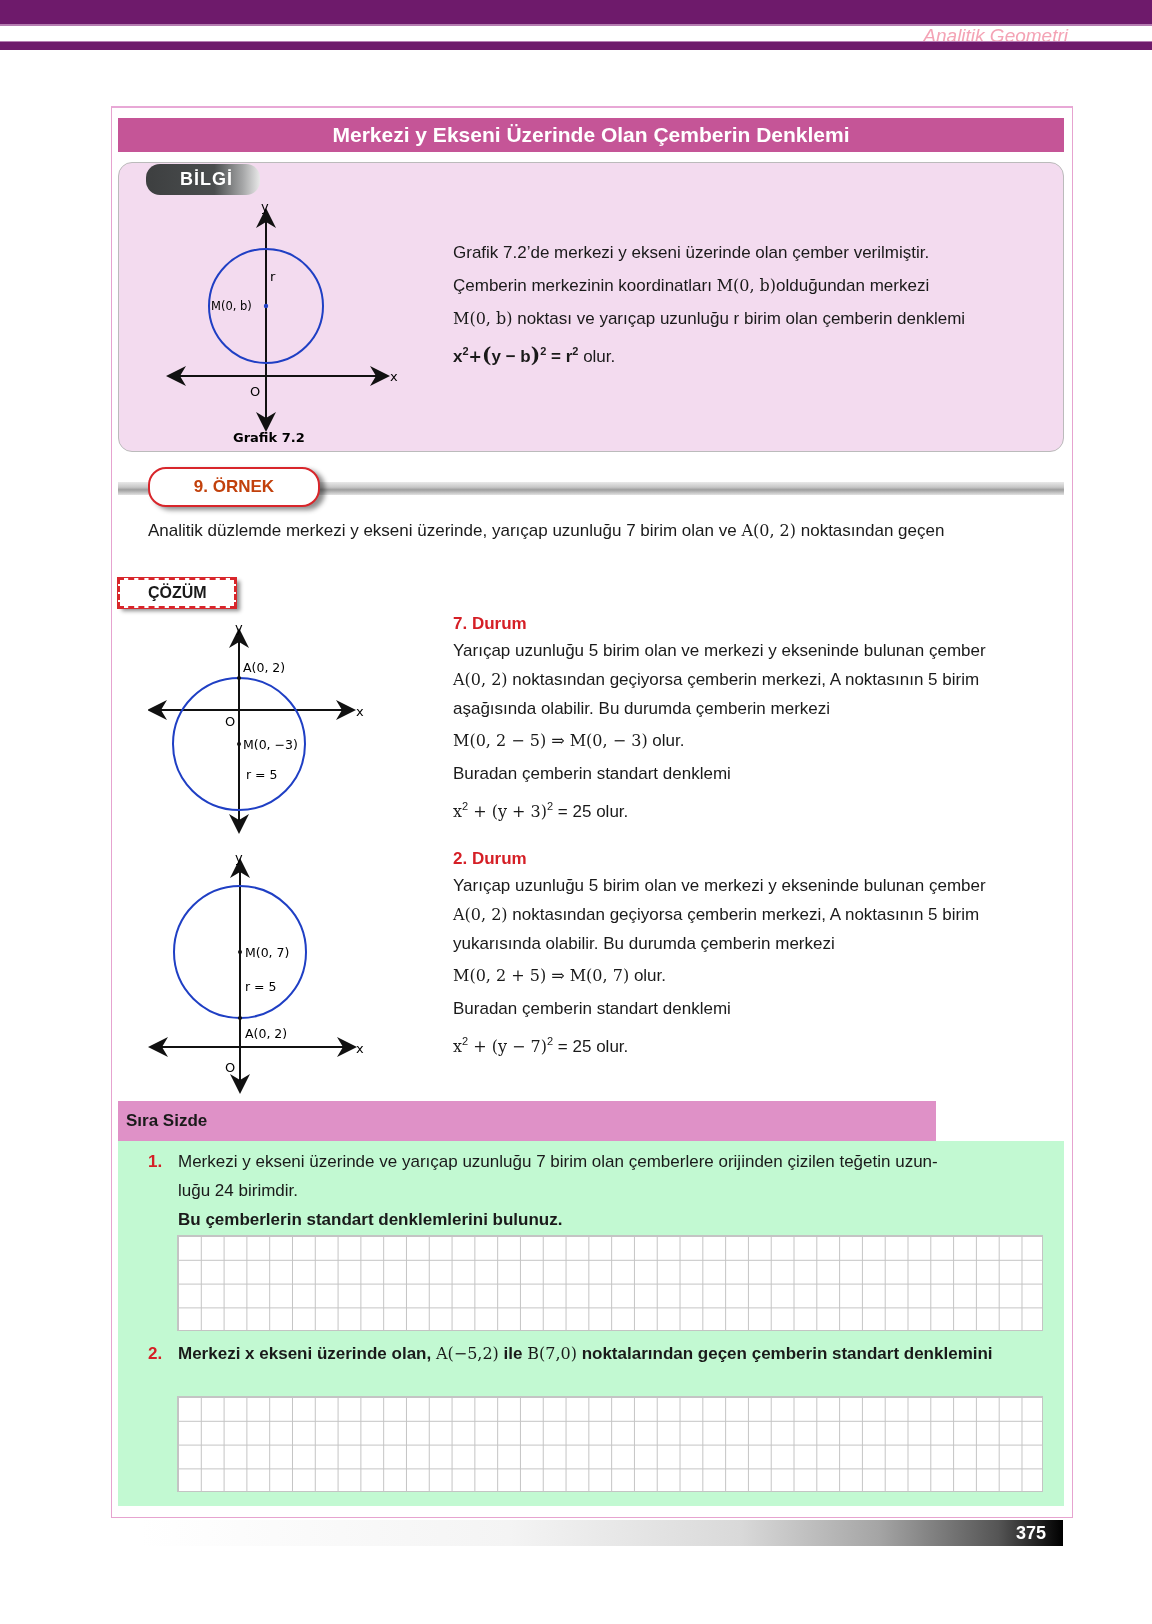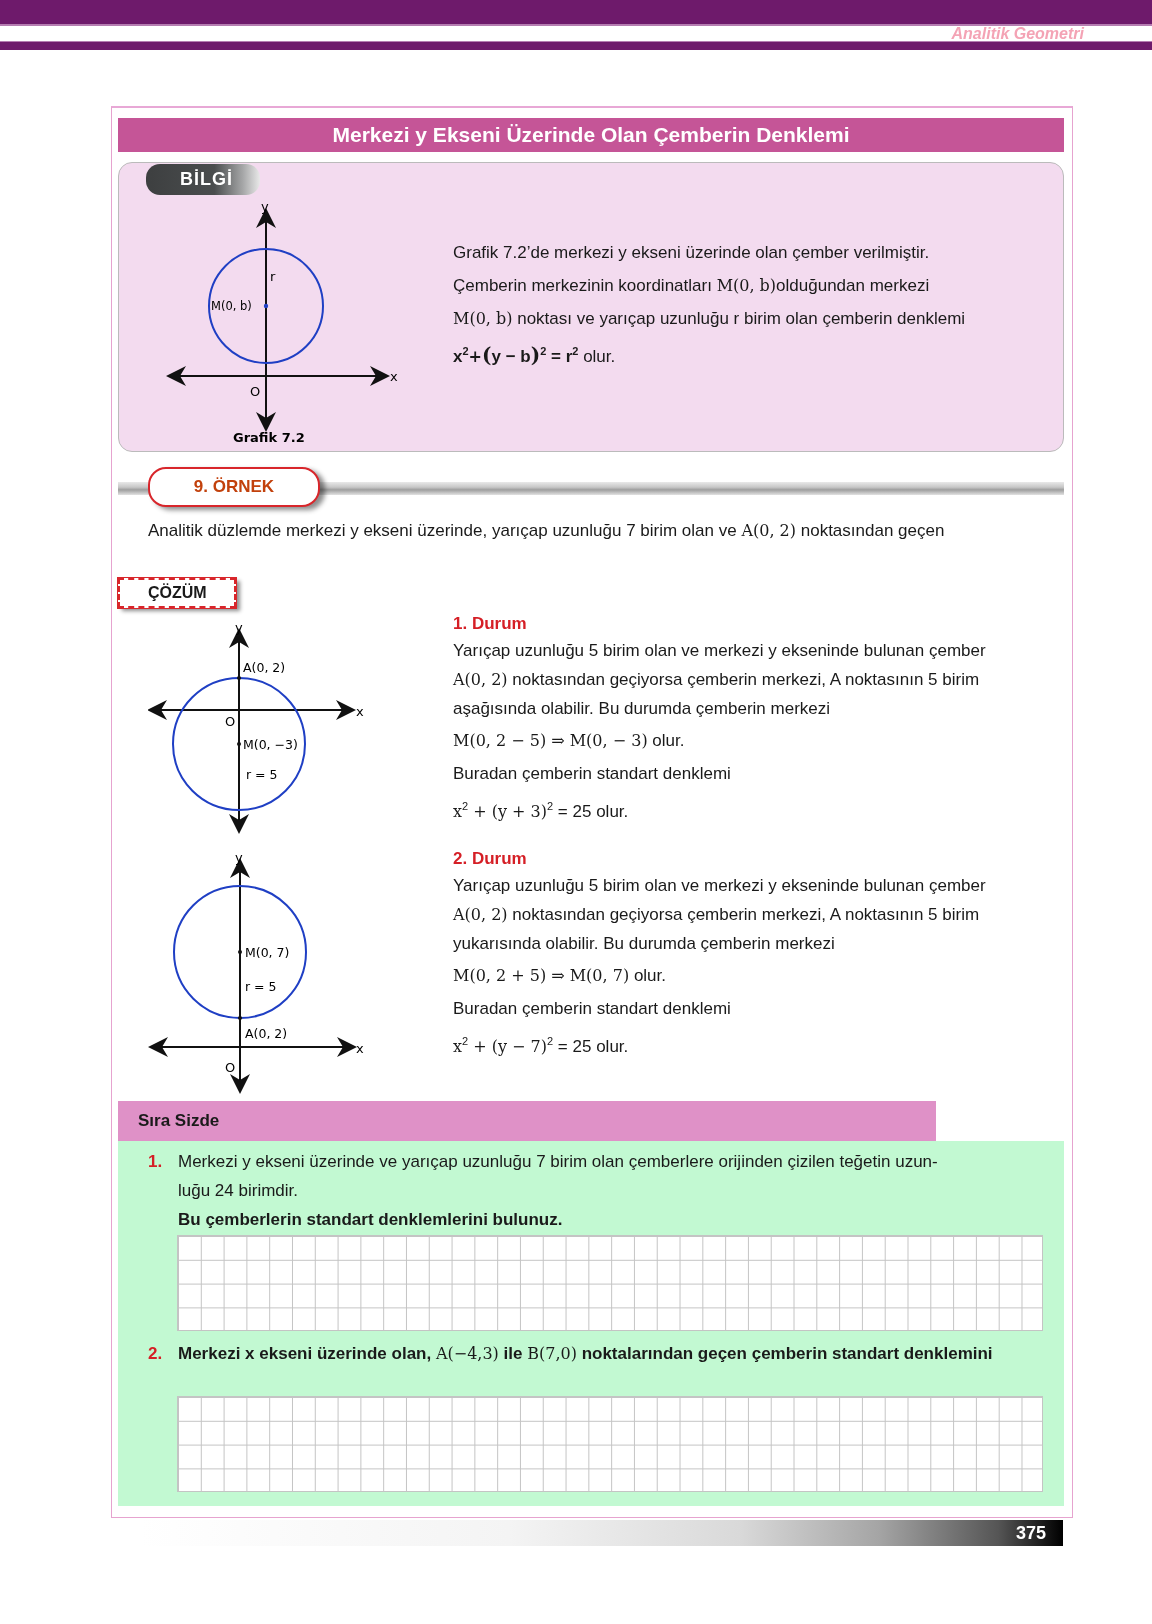--- a/index.html
+++ b/index.html
@@ -2,21 +2,21 @@
 <html><head>
 <meta charset="utf-8">
 <style>
   * { box-sizing: border-box; margin: 0; padding: 0; }
   body {
     width: 1152px; height: 1624px; background: #ffffff; position: relative;
     font-family: "Liberation Sans", sans-serif; color: #1a1a1a; overflow: hidden;
   }
   .top-band { position: absolute; left: 0; top: 0; width: 1152px; height: 24px; background: #6e1a6b; }
   .top-band-line { position: absolute; left: 0; top: 24px; width: 1152px; height: 2px; background: #b57db1; }
-  .chapter-title { position: absolute; right: 68px; top: 25px; font-style: italic; font-weight: bold; font-size: 16px; color: #f4a3b5; }
+  .chapter-title { position: absolute; right: 84px; top: 25px; font-style: italic; font-weight: normal; font-size: 19px; color: #f4a3b5; }
   .sub-band { position: absolute; left: 0; top: 41px; width: 1152px; height: 9px; background: #6e1a6b; border-top: 1px solid #b57db1; }
 
   .page-frame { position: absolute; left: 111px; top: 106px; width: 962px; height: 1412px; border: 1px solid #e6a3cf; border-top: 2px solid #e8a8d6; }
 
   .section-title { position: absolute; left: 118px; top: 118px; width: 946px; height: 34px; background: #c55597; color: #ffffff; font-weight: bold; font-size: 21px; text-align: center; line-height: 34px; }
 
   .info-box { position: absolute; left: 118px; top: 162px; width: 946px; height: 290px; background: #f3dbef; border: 1px solid #bbb; border-radius: 14px; }
   .bilgi-tab { position: absolute; left: 146px; top: 164px; width: 114px; height: 31px; border-radius: 14px; background: linear-gradient(90deg, #3d3f40 0%, #4a4d4e 60%, #a6a7a8 85%, #e9e9e9 100%); color: #fff; font-weight: bold; font-size: 18px; line-height: 31px; padding-left: 34px; letter-spacing: 1px; }
 
   .info-text { position: absolute; left: 453px; top: 236px; font-size: 17px; line-height: 33px; color: #1a1a1a; }
@@ -33,21 +33,21 @@
 
   .problem-text { position: absolute; left: 148px; top: 518px; font-size: 17px; line-height: 26px; width: 920px; }
 
   .cozum-tab { position: absolute; left: 118px; top: 578px; width: 118px; height: 30px; border: 2px dashed #d8262b; outline: 1px solid #d8262b; background: #fff; box-shadow: 4px 3px 4px rgba(0,0,0,0.45); font-weight: bold; font-size: 16px; line-height: 26px; padding-left: 28px; color: #1a1a1a; }
 
   .case { position: absolute; left: 453px; font-size: 17px; }
   .case .heading { color: #d51f26; font-weight: bold; font-size: 17px; line-height: 24px; }
   .case .para { line-height: 29px; }
   .case .eq { line-height: 36px; }
 
-  .sira-header { position: absolute; left: 118px; top: 1101px; width: 818px; height: 40px; background: #df91c7; font-weight: bold; font-size: 17px; line-height: 40px; padding-left: 20px; }
+  .sira-header { position: absolute; left: 118px; top: 1101px; width: 818px; height: 40px; background: #df91c7; font-weight: bold; font-size: 17px; line-height: 40px; padding-left: 8px; }
   .sira-body { position: absolute; left: 118px; top: 1141px; width: 946px; height: 365px; background: #c2f9d2; }
   .q { position: absolute; left: 148px; font-size: 17px; line-height: 29px; width: 890px; }
   .q .num { color: #d51f26; font-weight: bold; position: absolute; left: 0; }
   .q .body { margin-left: 30px; display: block; }
 
   .grid { position: absolute; background: #fff; border: 1px solid #c4c4c4;
     background-image:
       linear-gradient(90deg, #c4c4c4 1px, transparent 1px),
       linear-gradient(180deg, #c4c4c4 1px, transparent 1px);
     background-size: 22.8px 23.8px; }
@@ -138,21 +138,21 @@
     <text x="87" y="12" font-size="13" font-family="DejaVu Sans, sans-serif">y</text>
     <text x="208" y="96" font-size="13" font-family="DejaVu Sans, sans-serif">x</text>
     <text x="77" y="106" font-size="13" font-family="DejaVu Sans, sans-serif">O</text>
     <text x="95" y="52" font-size="12.5" font-family="DejaVu Sans, sans-serif">A(0, 2)</text>
     <text x="95" y="129" font-size="12.5" font-family="DejaVu Sans, sans-serif">M(0, −3)</text>
     <text x="98" y="159" font-size="12.5" font-family="DejaVu Sans, sans-serif">r = 5</text>
   </svg>
 </div>
 
 <div class="case" style="top:612px;">
-  <div class="heading">1. Durum</div>
+  <div class="heading">7. Durum</div>
   <div class="para">Yarıçap uzunluğu 5 birim olan ve merkezi y ekseninde bulunan çember</div>
   <div class="para"><span class="math">A(0, 2)</span> <span>noktasından geçiyorsa çemberin merkezi, A noktasının 5 birim</span></div>
   <div class="para">aşağısında olabilir. Bu durumda çemberin merkezi</div>
   <div class="eq"><span class="math">M(0, 2 − 5) ⇒ M(0, − 3)</span> <span>olur.</span></div>
   <div class="para">Buradan çemberin standart denklemi</div>
   <div class="eq"><span class="math">x</span><sup>2</sup><span class="math"> + (y + 3)</span><sup>2</sup><span> = 25 olur.</span></div>
 </div>
 
 <div class="graph" style="left:148px; top:850px;">
   <svg width="240" height="245" viewBox="0 0 240 245">
@@ -195,21 +195,21 @@
   <span class="body">Merkezi y ekseni üzerinde ve yarıçap uzunluğu 7 birim olan çemberlere orijinden çizilen teğetin uzun-</span>
   <span class="body">luğu 24 birimdir.</span>
   <span class="body bold">Bu çemberlerin standart denklemlerini bulunuz.</span>
 </div>
 <div class="grid" style="left:177px; top:1235px; width:866px; height:96px;"></div>
 
 <div class="q bold" style="top:1339px;">
   <span class="num">2.</span>
   <span class="body">
     <span>Merkezi x ekseni üzerinde olan,</span>
-    <span class="math" style="font-weight:normal">A(−4,3)</span>
+    <span class="math" style="font-weight:normal">A(−5,2)</span>
     <span>ile</span>
     <span class="math" style="font-weight:normal">B(7,0)</span>
     <span>noktalarından geçen çemberin standart denklemini</span>
   </span>
 </div>
 <div class="grid" style="left:177px; top:1396px; width:866px; height:96px;"></div>
 
 <div class="page-num-bar"></div>
 <div class="page-num">375</div>
 

